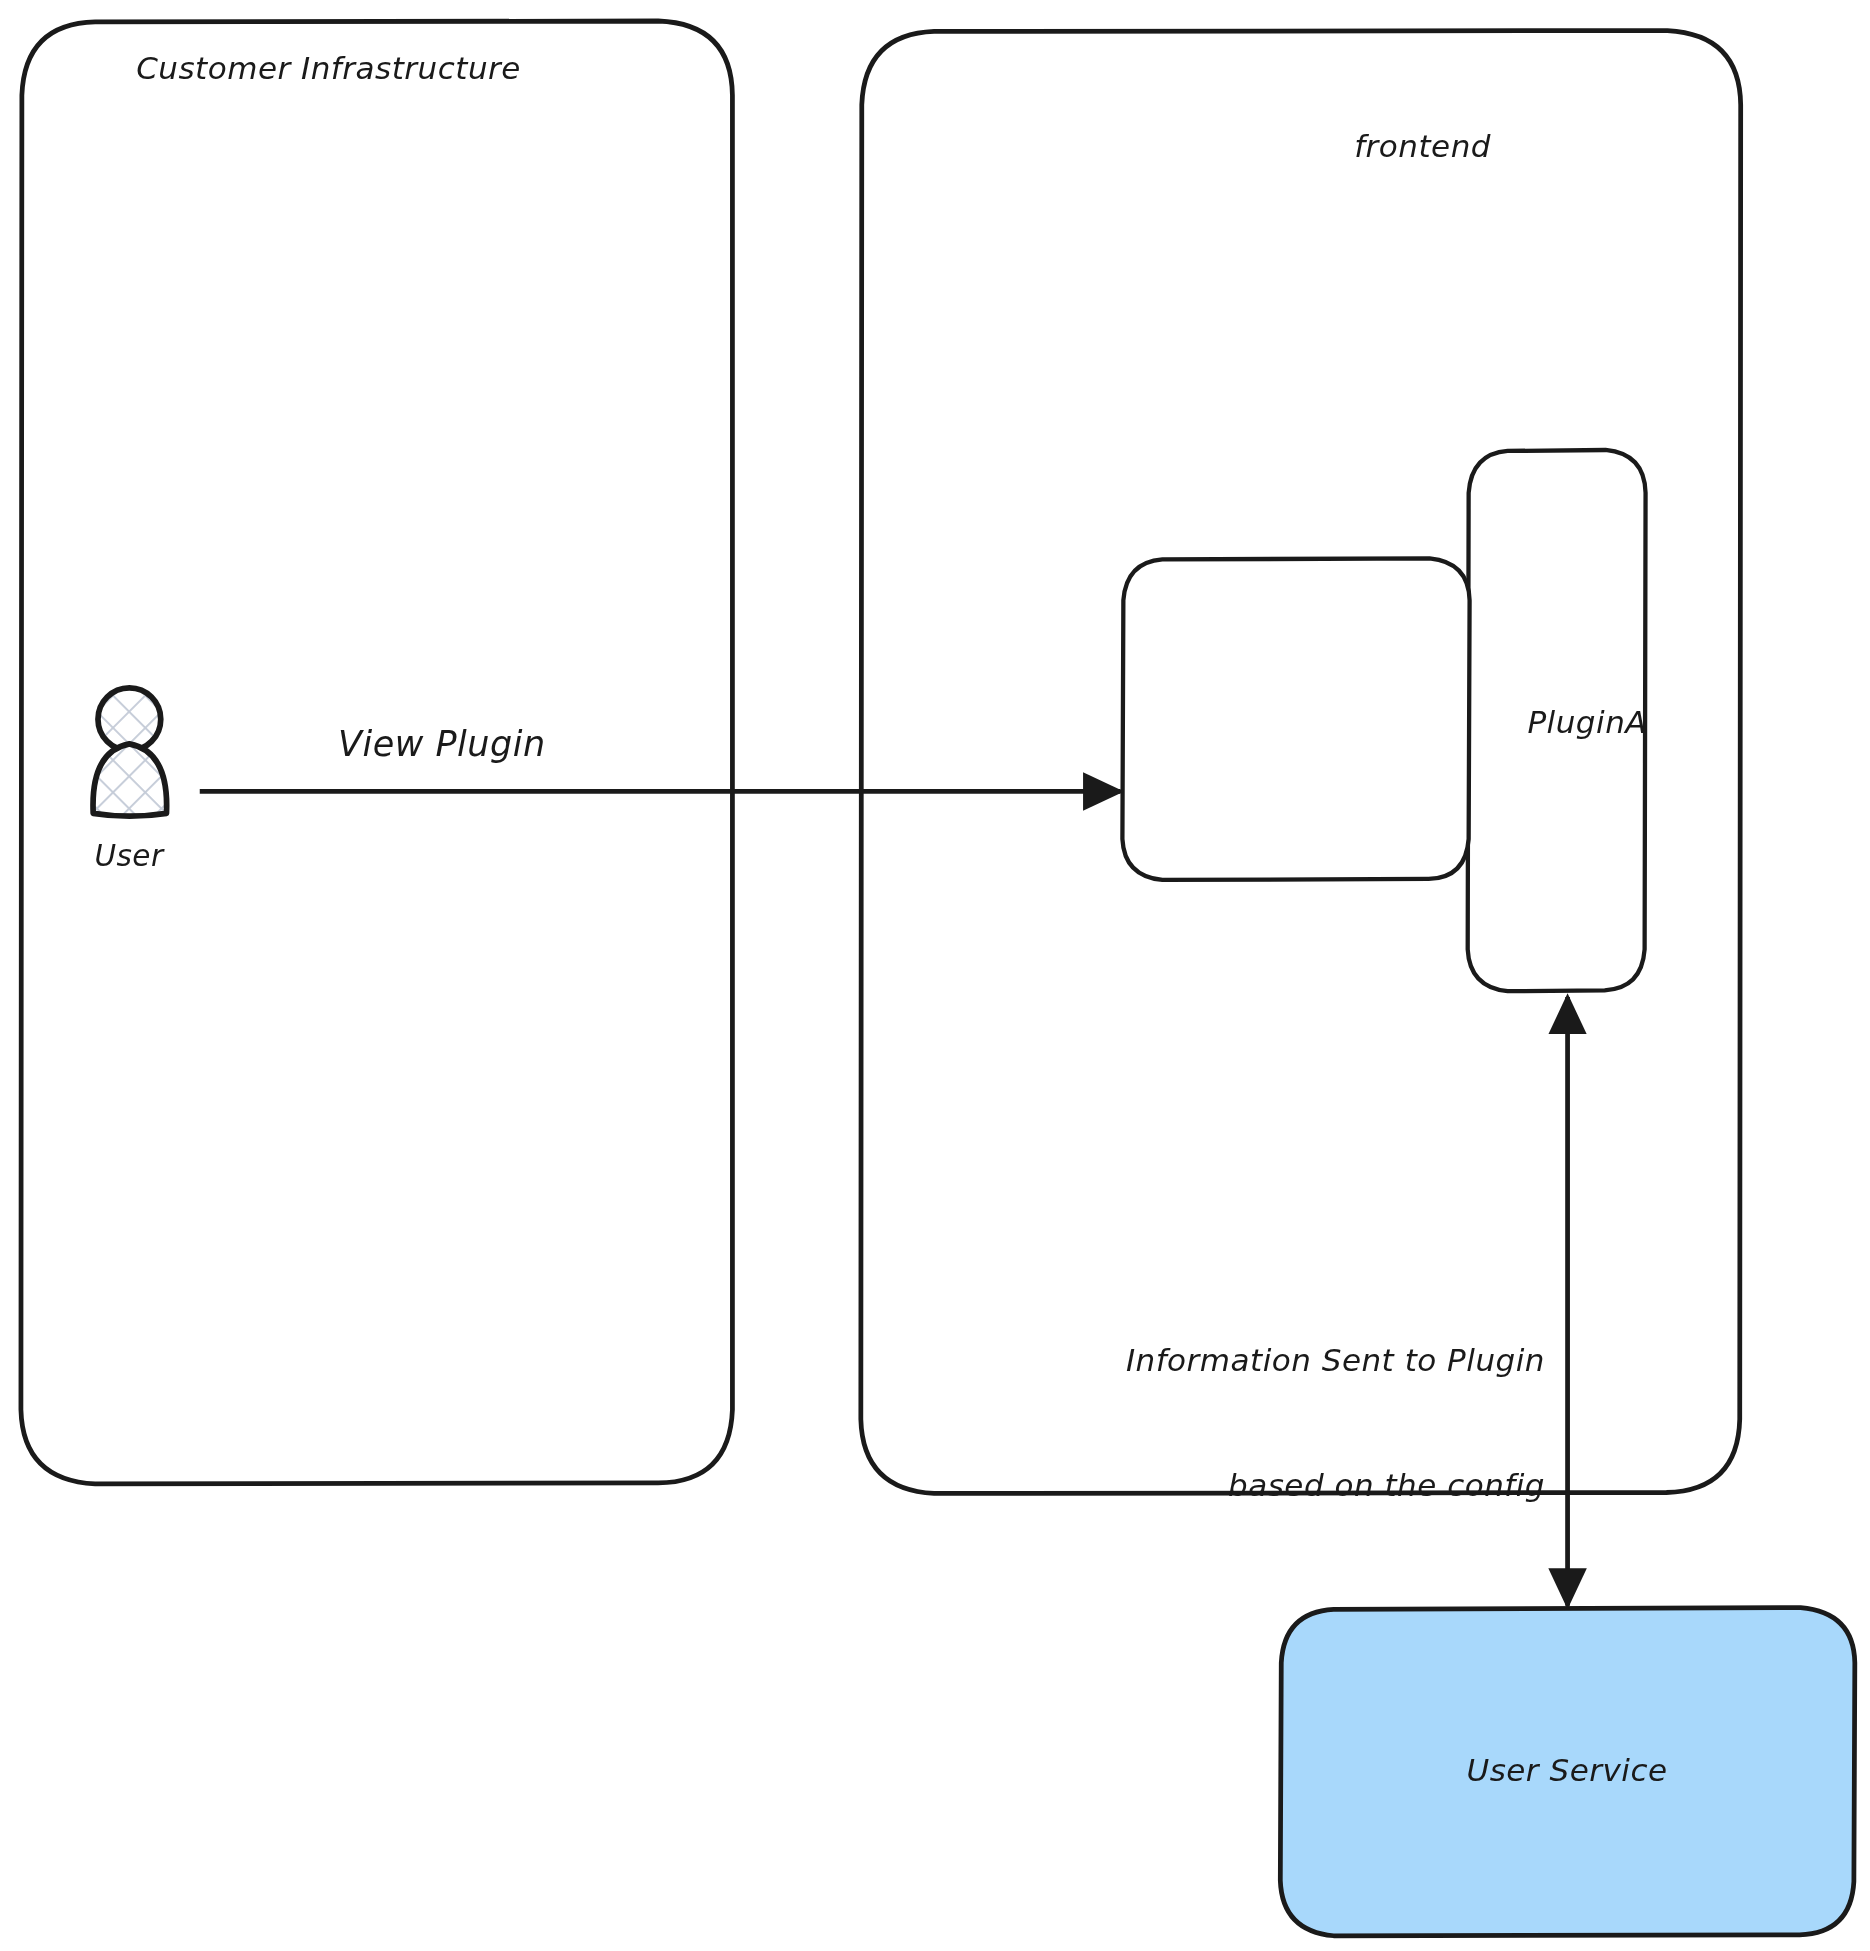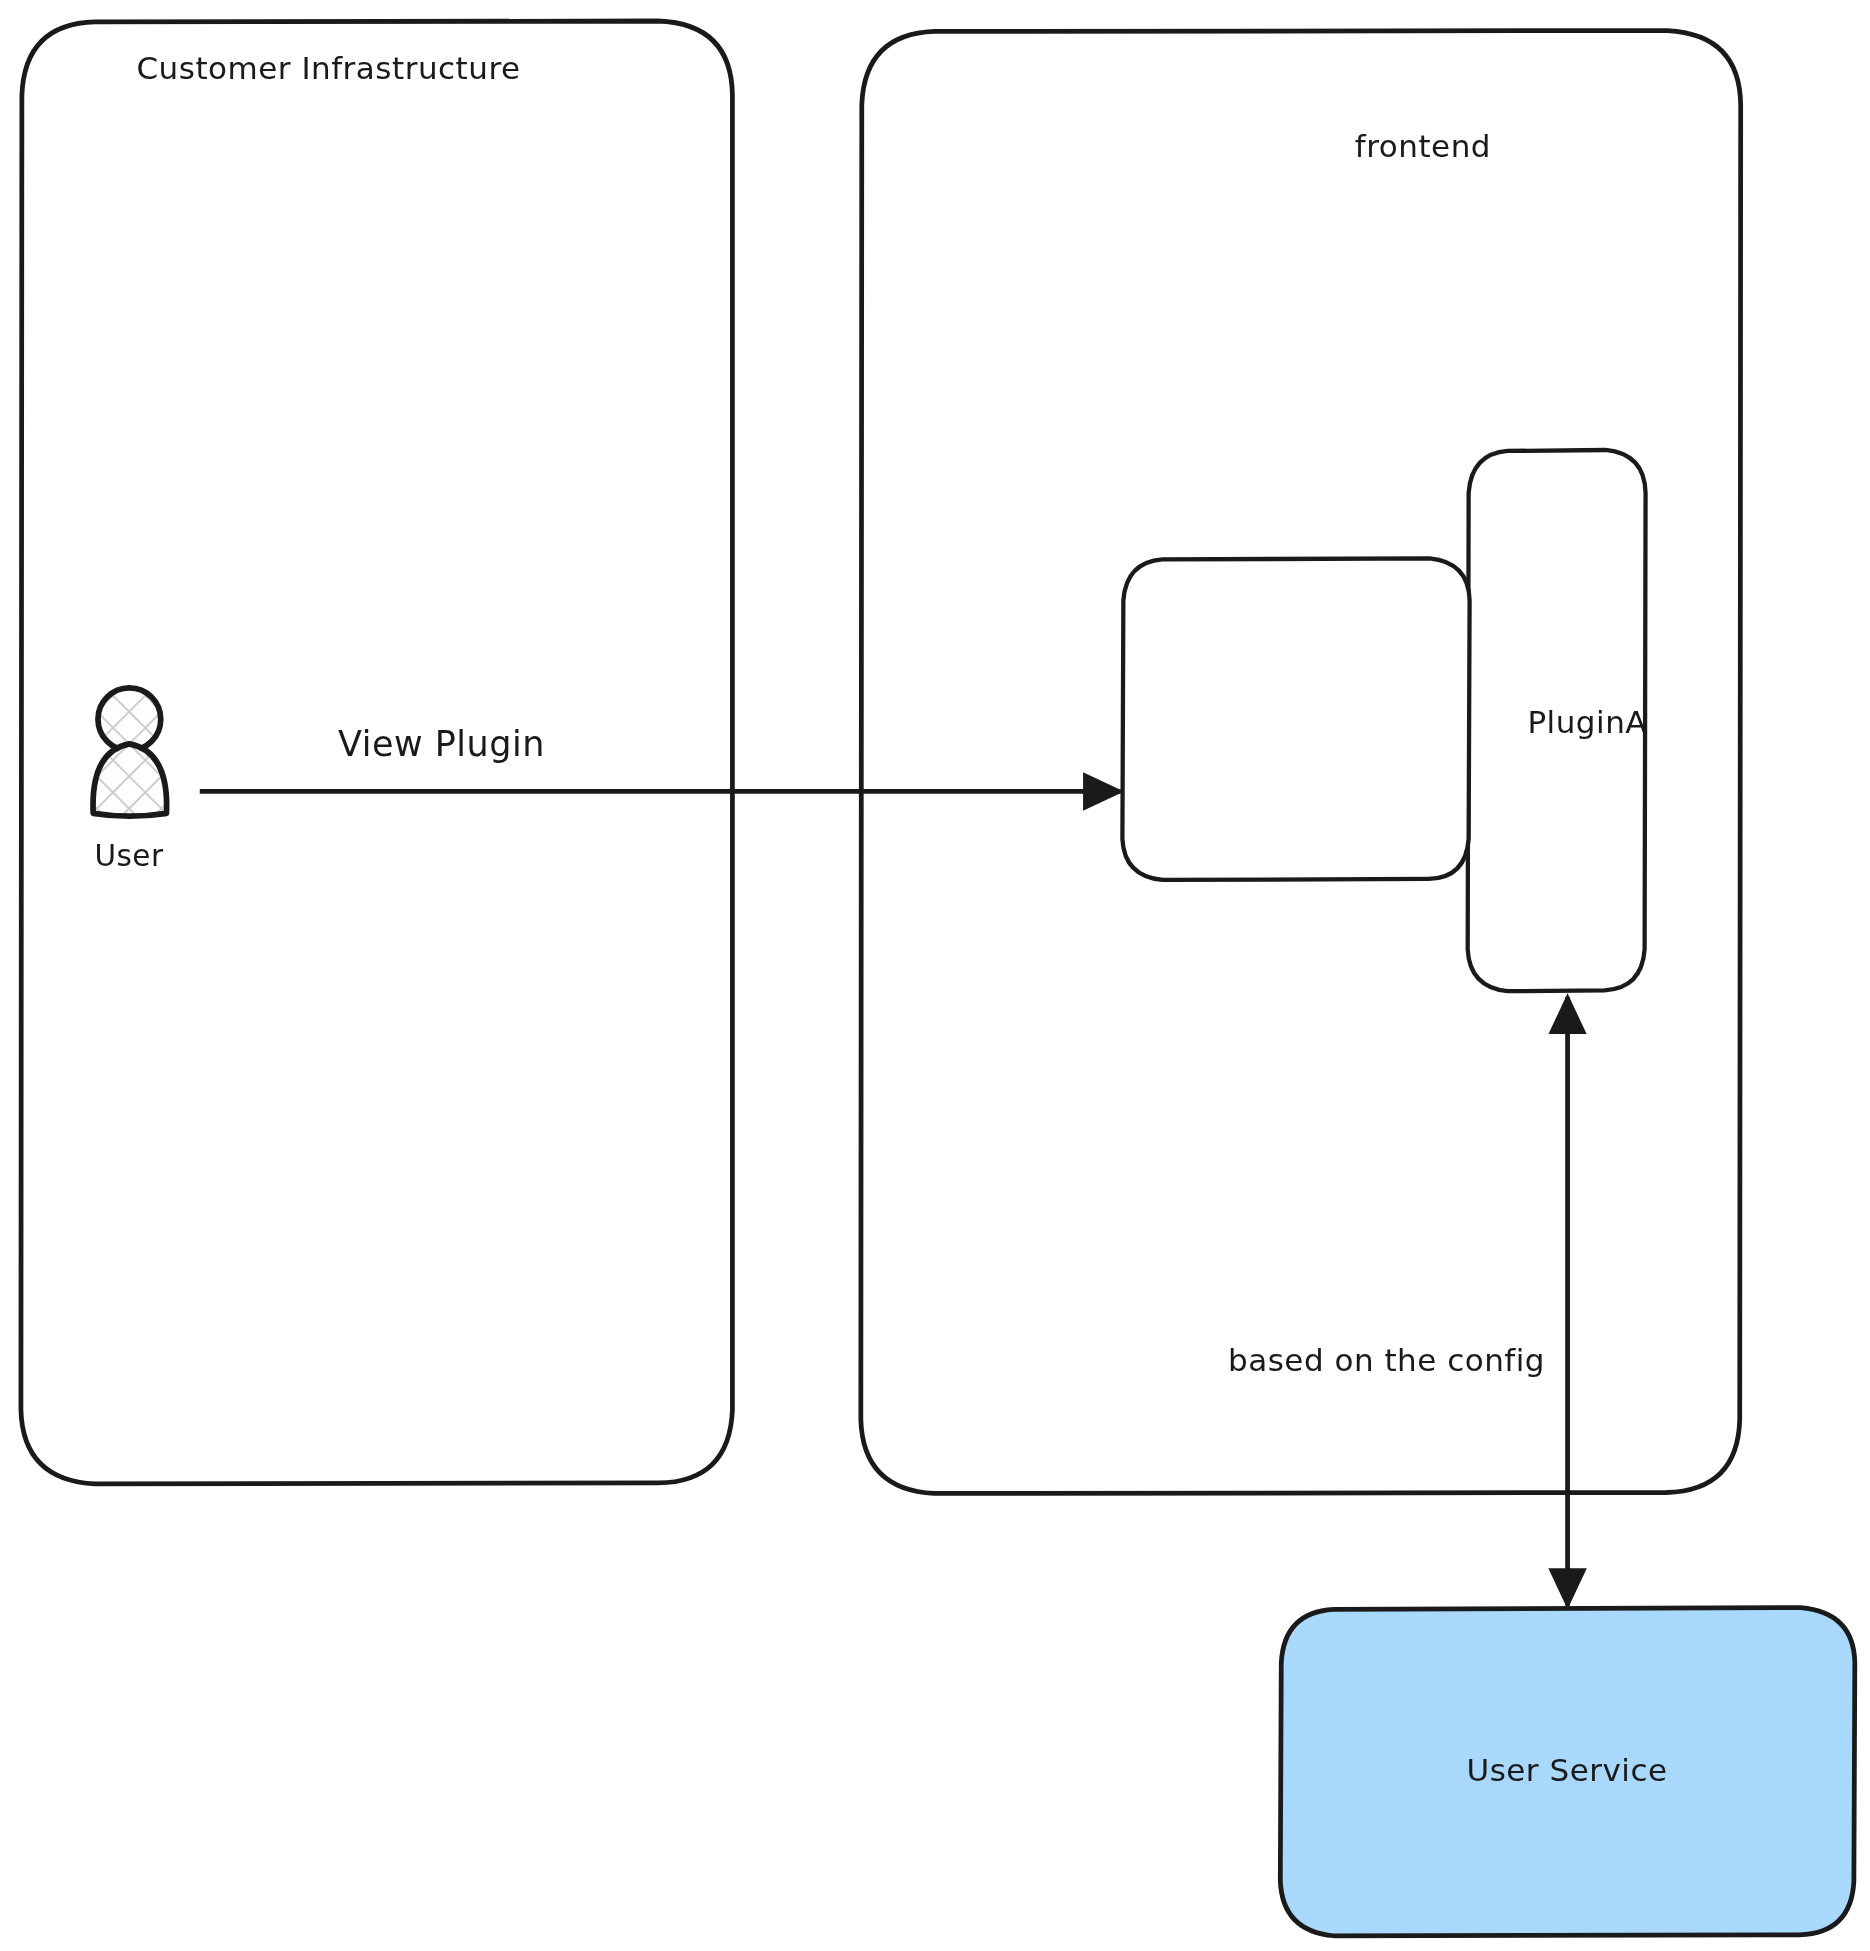--- a/index.html
+++ b/index.html
@@ -9,20 +9,21 @@
   }
   body {
     font-family: "DejaVu Sans", sans-serif;
   }
   #canvas {
     position: relative;
     width: 1871px;
     height: 1952px;
     background: #ffffff;
     overflow: hidden;
+    font-style: italic;
   }
   #diagram-svg {
     position: absolute;
     left: 0;
     top: 0;
     width: 1871px;
     height: 1952px;
   }
   .hand-text {
     position: absolute;
@@ -100,17 +101,18 @@
   <div class="hand-text txt-edge" style="left:338px; top:721px;">View Plugin</div>
 
   <div class="hand-text txt-actor" style="left:72px; top:837px; width:114px;">User</div>
 
 
   <div class="hand-text txt-node" style="left:1468px; top:702px; width:179px;text-align:right;">PluginA</div>
 
   <div class="hand-text txt-cloud" style="left:1280px; top:1750px; width:574px;">User Service</div>
 
   <div class="hand-text txt-edge-multi" style="left:989px; top:1257px; width:556px;">
+    <div>Information Sent to Plugin</div>
     <div>based on the config</div>
   </div>
 
 </div>
 
 
 </body></html>

